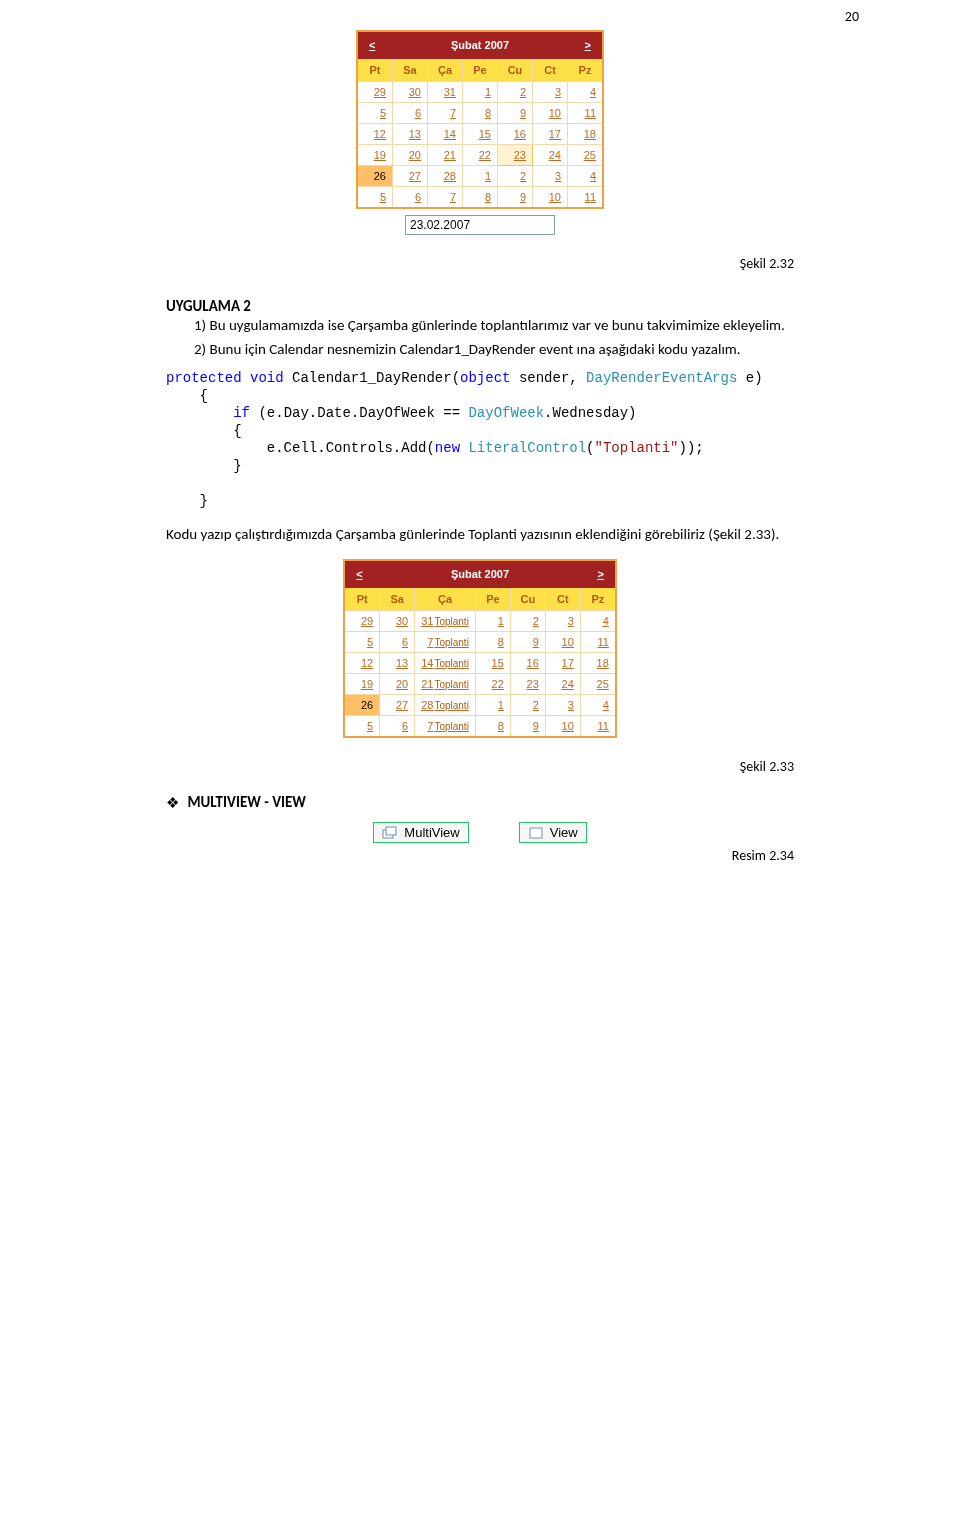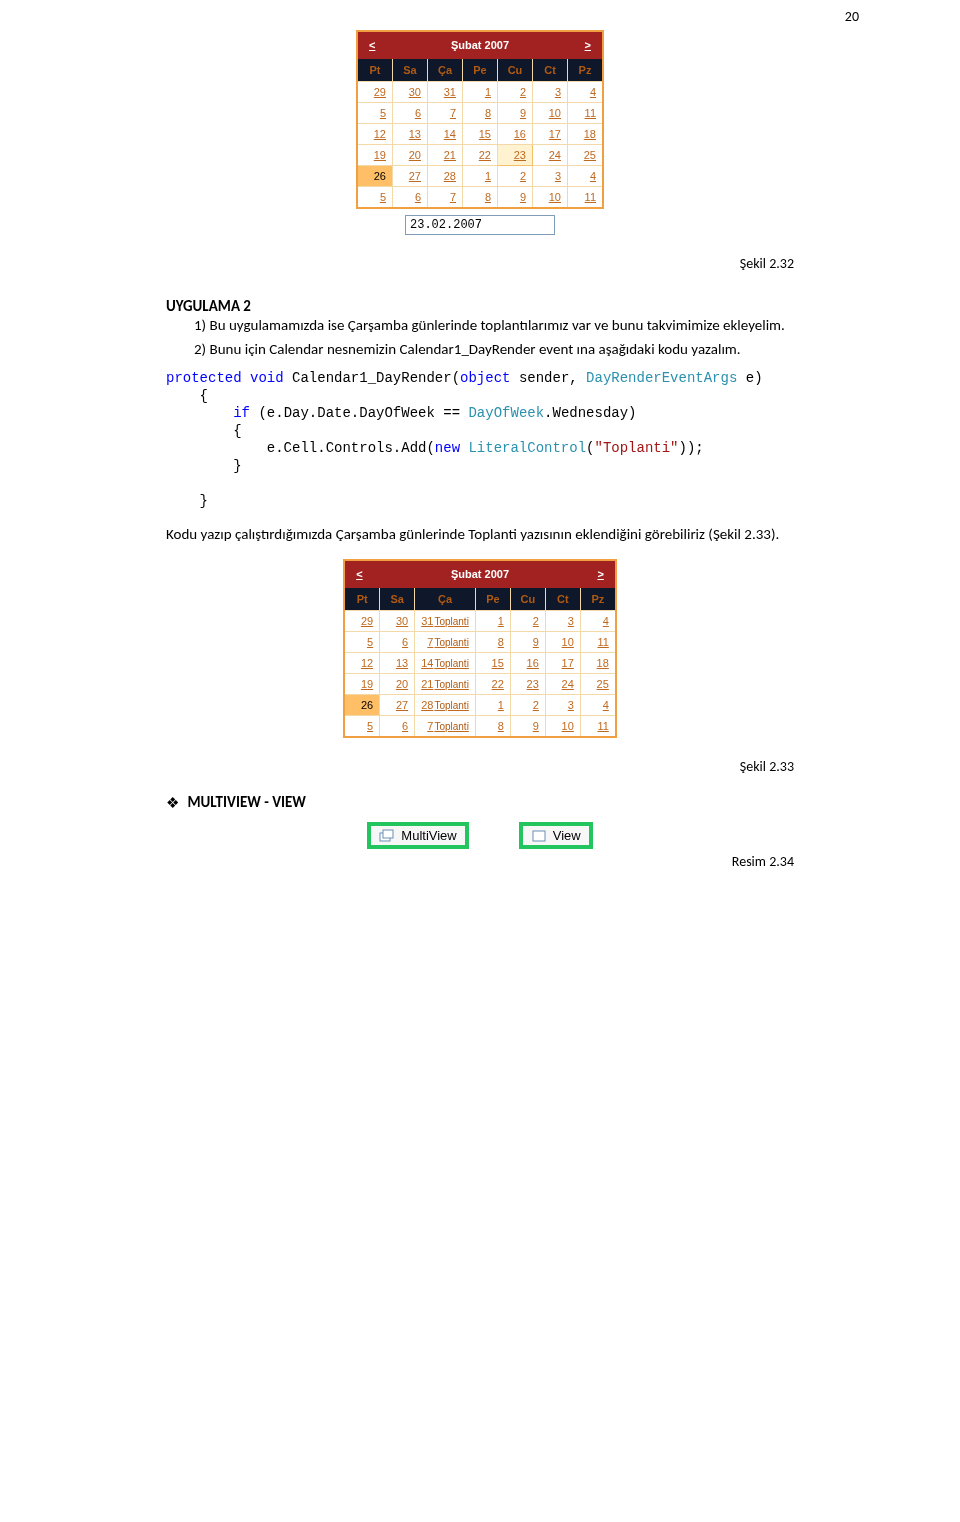--- a/index.html
+++ b/index.html
@@ -42,21 +42,21 @@
     text-align: center;
     padding: 6px 4px;
     border: 1px solid #a22222;
   }
   .cal-title .nav {
     color: #fff;
     text-decoration: underline;
     padding: 0 6px;
   }
   .cal-week th {
-    background: #0f172a;
+    background: #fde047;
     color: #b05a12;
     font-weight: bold;
     padding: 5px 8px;
     border: 1px solid #f4d9a8;
     text-align: center;
   }
   .cal-day {
     border: 1px solid #f4d9a8;
     padding: 4px 6px;
     text-align: right;
@@ -78,21 +78,21 @@
   .cal-day .txt {
     font-size: 10px;
     text-decoration: none;
     color: #b05a12;
     margin-left: 1px;
   }
   .datebox-wrap { display:flex; justify-content:center; margin-top:6px; }
   .datebox {
     border: 1px solid #7f9db9;
     padding: 2px 4px;
-    font-family: Liberation Mono, monospace;
+    font-family: Liberation Sans, sans-serif;
     font-size: 12px;
     width: 140px;
     background: #fff;
   }
   .caption {
     text-align: right;
     font-size: 14px;
   }
   .heading {
     font-size: 15px;
@@ -136,21 +136,21 @@
   .toolbox {
     display: flex;
     justify-content: center;
     gap: 50px;
     margin: 8px 0 4px 0;
   }
   .tb-item {
     display: flex;
     align-items: center;
     gap: 6px;
-    border: 4px solid #22c55e;
+    border: 1px solid #22c55e;
     padding: 2px 8px;
     background: #f7f7f7;
     font-family: Tahoma, Arial, sans-serif;
     font-size: 13px;
   }
   .tb-ico {
     display: inline-flex;
     width: 16px;
     height: 14px;
     align-items: center;

